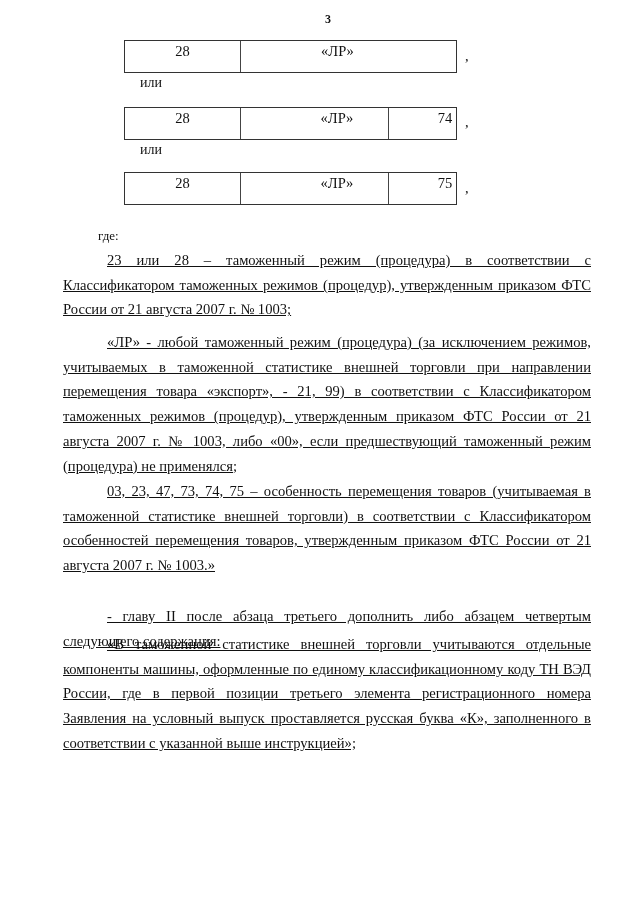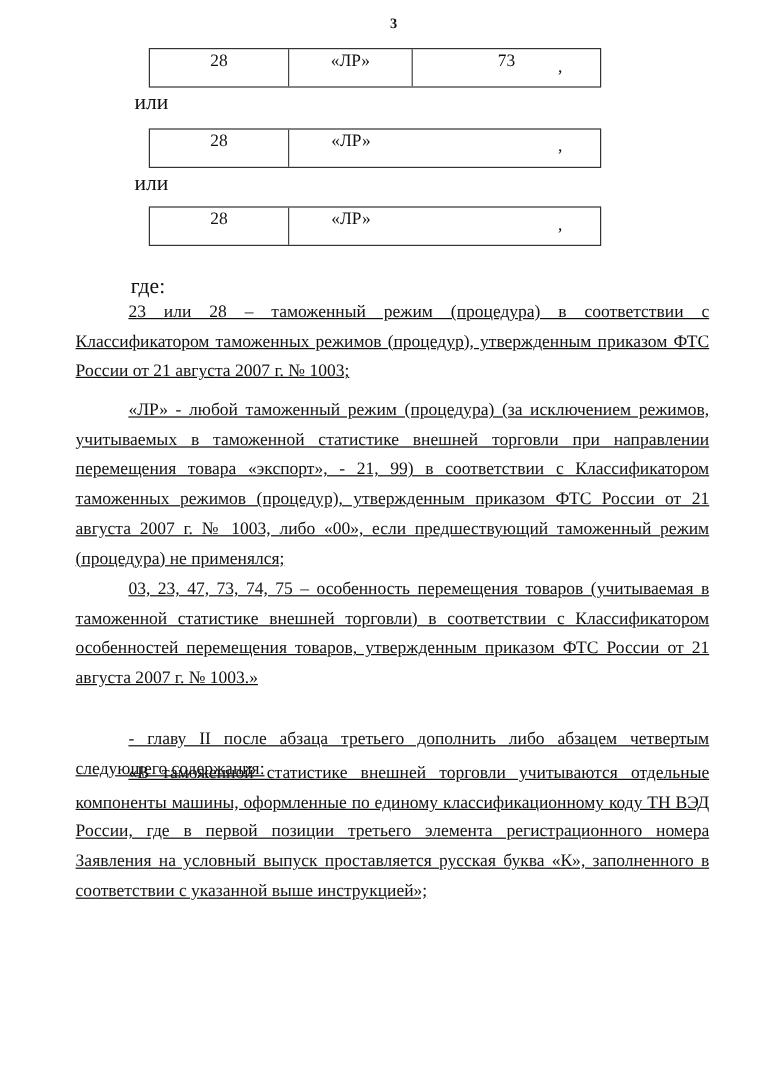--- a/index.html
+++ b/index.html
@@ -1,53 +1,54 @@
 <!DOCTYPE html>
 <html><head>
 <meta charset="utf-8">
 <style>
   html, body { margin: 0; padding: 0; background: #ffffff; }
   body { width: 640px; height: 900px; position: relative; overflow: hidden;
          font-family: "Liberation Serif", serif; color: #111; }
   .page-num { position: absolute; left: 325px; top: 12px; font-size: 12px; font-weight: bold; }
-  .code-table { position: absolute; left: 124px; width: 377px; height: 33px;
-                border: 1.3px solid #333; display: flex; box-sizing: border-box; }
+  .code-table { position: absolute; left: 124px; width: 333px; height: 33px;
+                border: 1.3px solid #333; display: flex; box-sizing: border-box; gap: 45px; }
   .code-cell { box-sizing: border-box; text-align: center; font-size: 14.5px;
                padding-top: 2px; border-right: 1.3px solid #444; }
   .code-cell:last-child { border-right: none; }
   .c1 { width: 116px; } .c2 { width: 103px; } .c3 { flex: 1; }
   .comma { position: absolute; left: 465px; font-size: 14.5px; }
-  .ili { position: absolute; left: 112px; font-size: 18px; }
+  .ili { position: absolute; left: 140px; font-size: 14px; }
   .text { position: absolute; left: 63px; width: 528px; font-size: 14.6px; line-height: 24.7px; }
   .para { margin: 0; text-align: justify; text-indent: 44px; text-decoration: underline; }
-  .gde { position: absolute; left: 109px; top: 228px; font-size: 18px; }
+  .gde { position: absolute; left: 98px; top: 228px; font-size: 13px; }
 </style>
 </head>
 <body>
 
 <div class="page-num">3</div>
 
 <div class="code-table" style="top:40px;">
   <div class="code-cell c1">28</div>
   <div class="code-cell c2">«ЛР»</div>
-  <div class="code-cell c3">73</div>
 </div>
 <div class="comma" style="top:48px;">,</div>
 <div class="ili" style="top:75px;">или</div>
 
 <div class="code-table" style="top:107px;">
   <div class="code-cell c1">28</div>
   <div class="code-cell c2">«ЛР»</div>
+  <div class="code-cell c3">74</div>
 </div>
 <div class="comma" style="top:114px;">,</div>
 <div class="ili" style="top:142px;">или</div>
 
 <div class="code-table" style="top:172px;">
   <div class="code-cell c1">28</div>
   <div class="code-cell c2">«ЛР»</div>
+  <div class="code-cell c3">75</div>
 </div>
 <div class="comma" style="top:180px;">,</div>
 
 <div class="gde">где:</div>
 
 <div class="text" style="top:248px;">
   <p class="para">23 или 28 – таможенный режим (процедура) в соответствии с Классификатором таможенных режимов (процедур), утвержденным приказом ФТС России от 21 августа 2007 г. № 1003;</p>
 </div>
 
 <div class="text" style="top:330px;">

